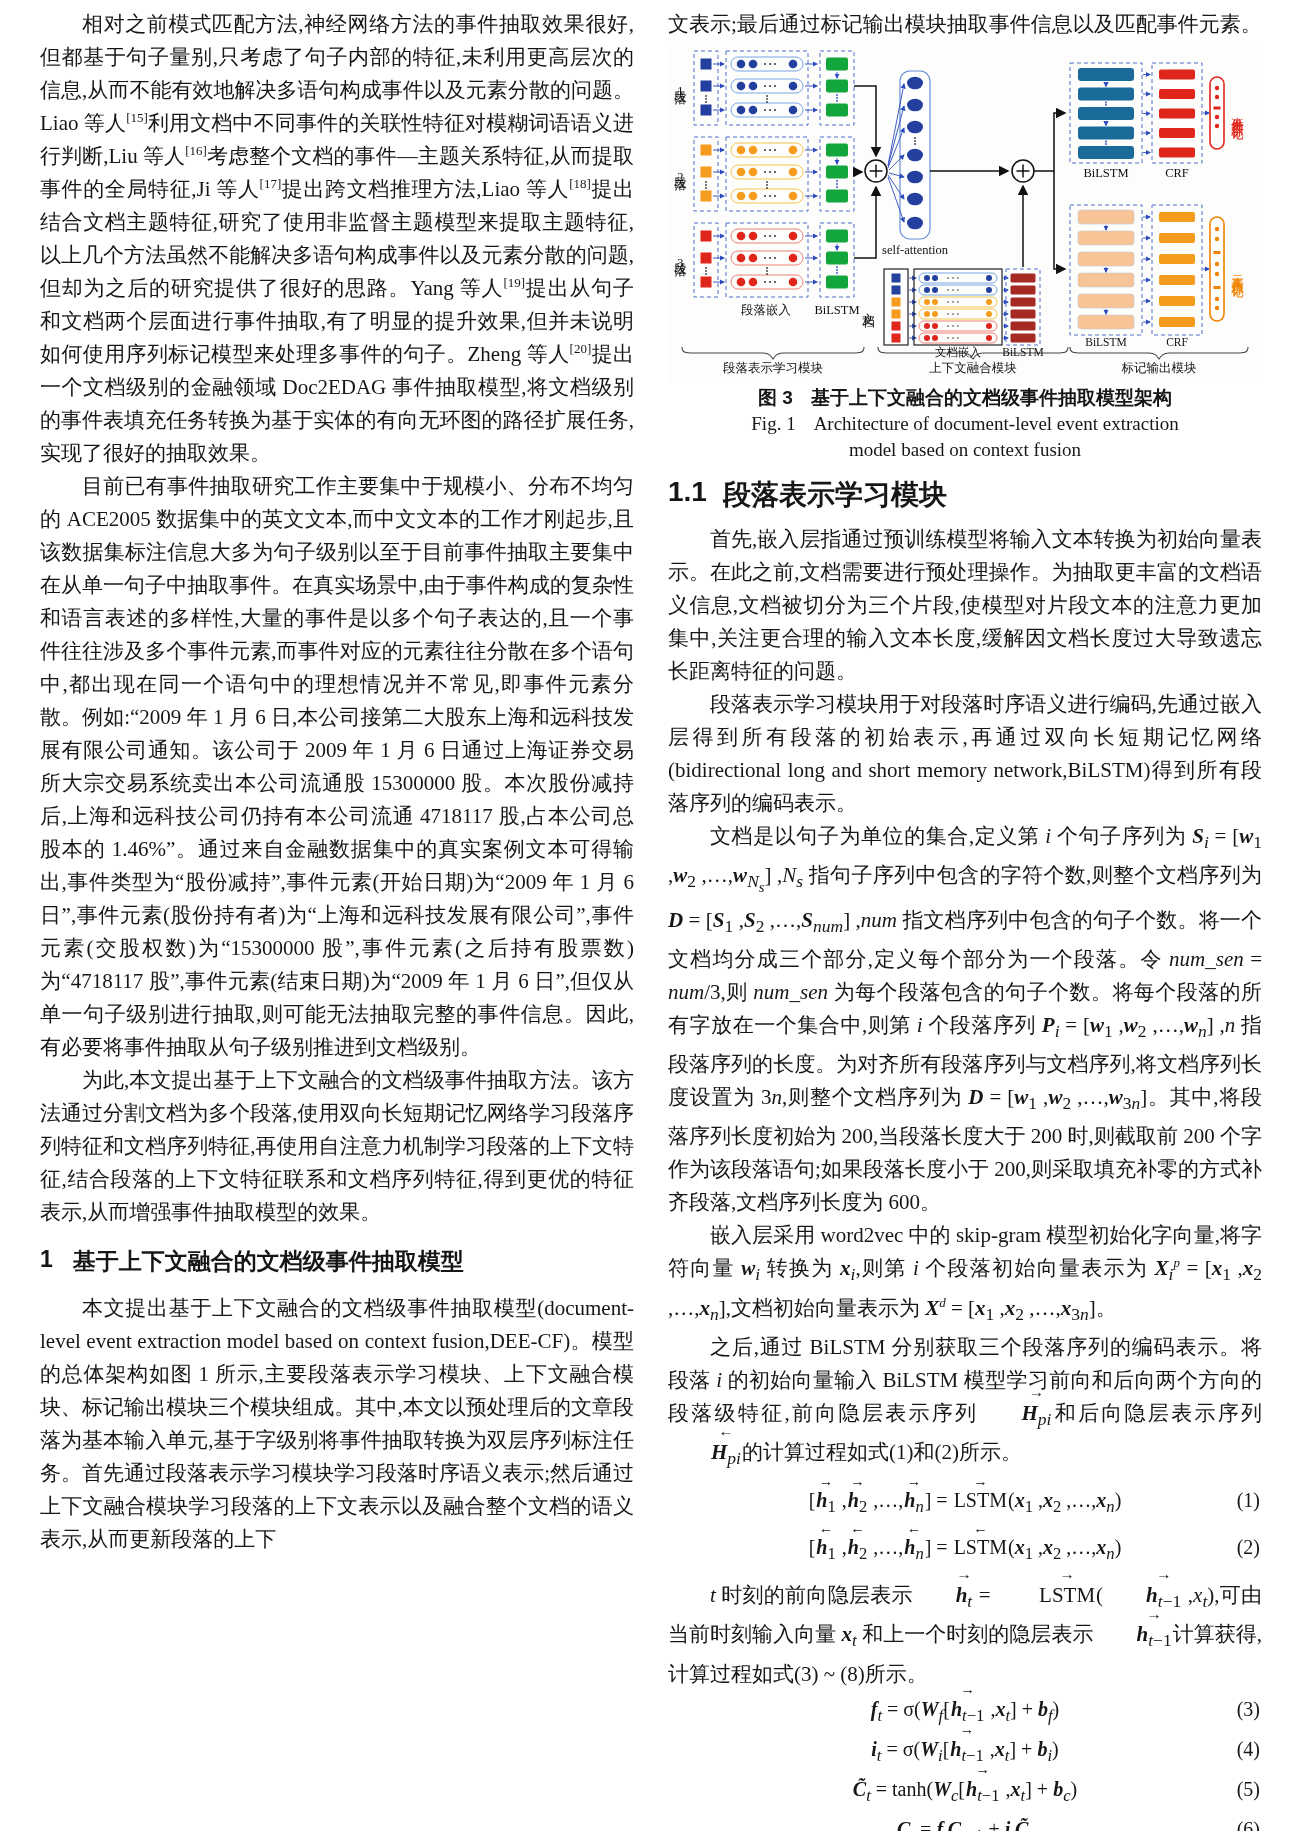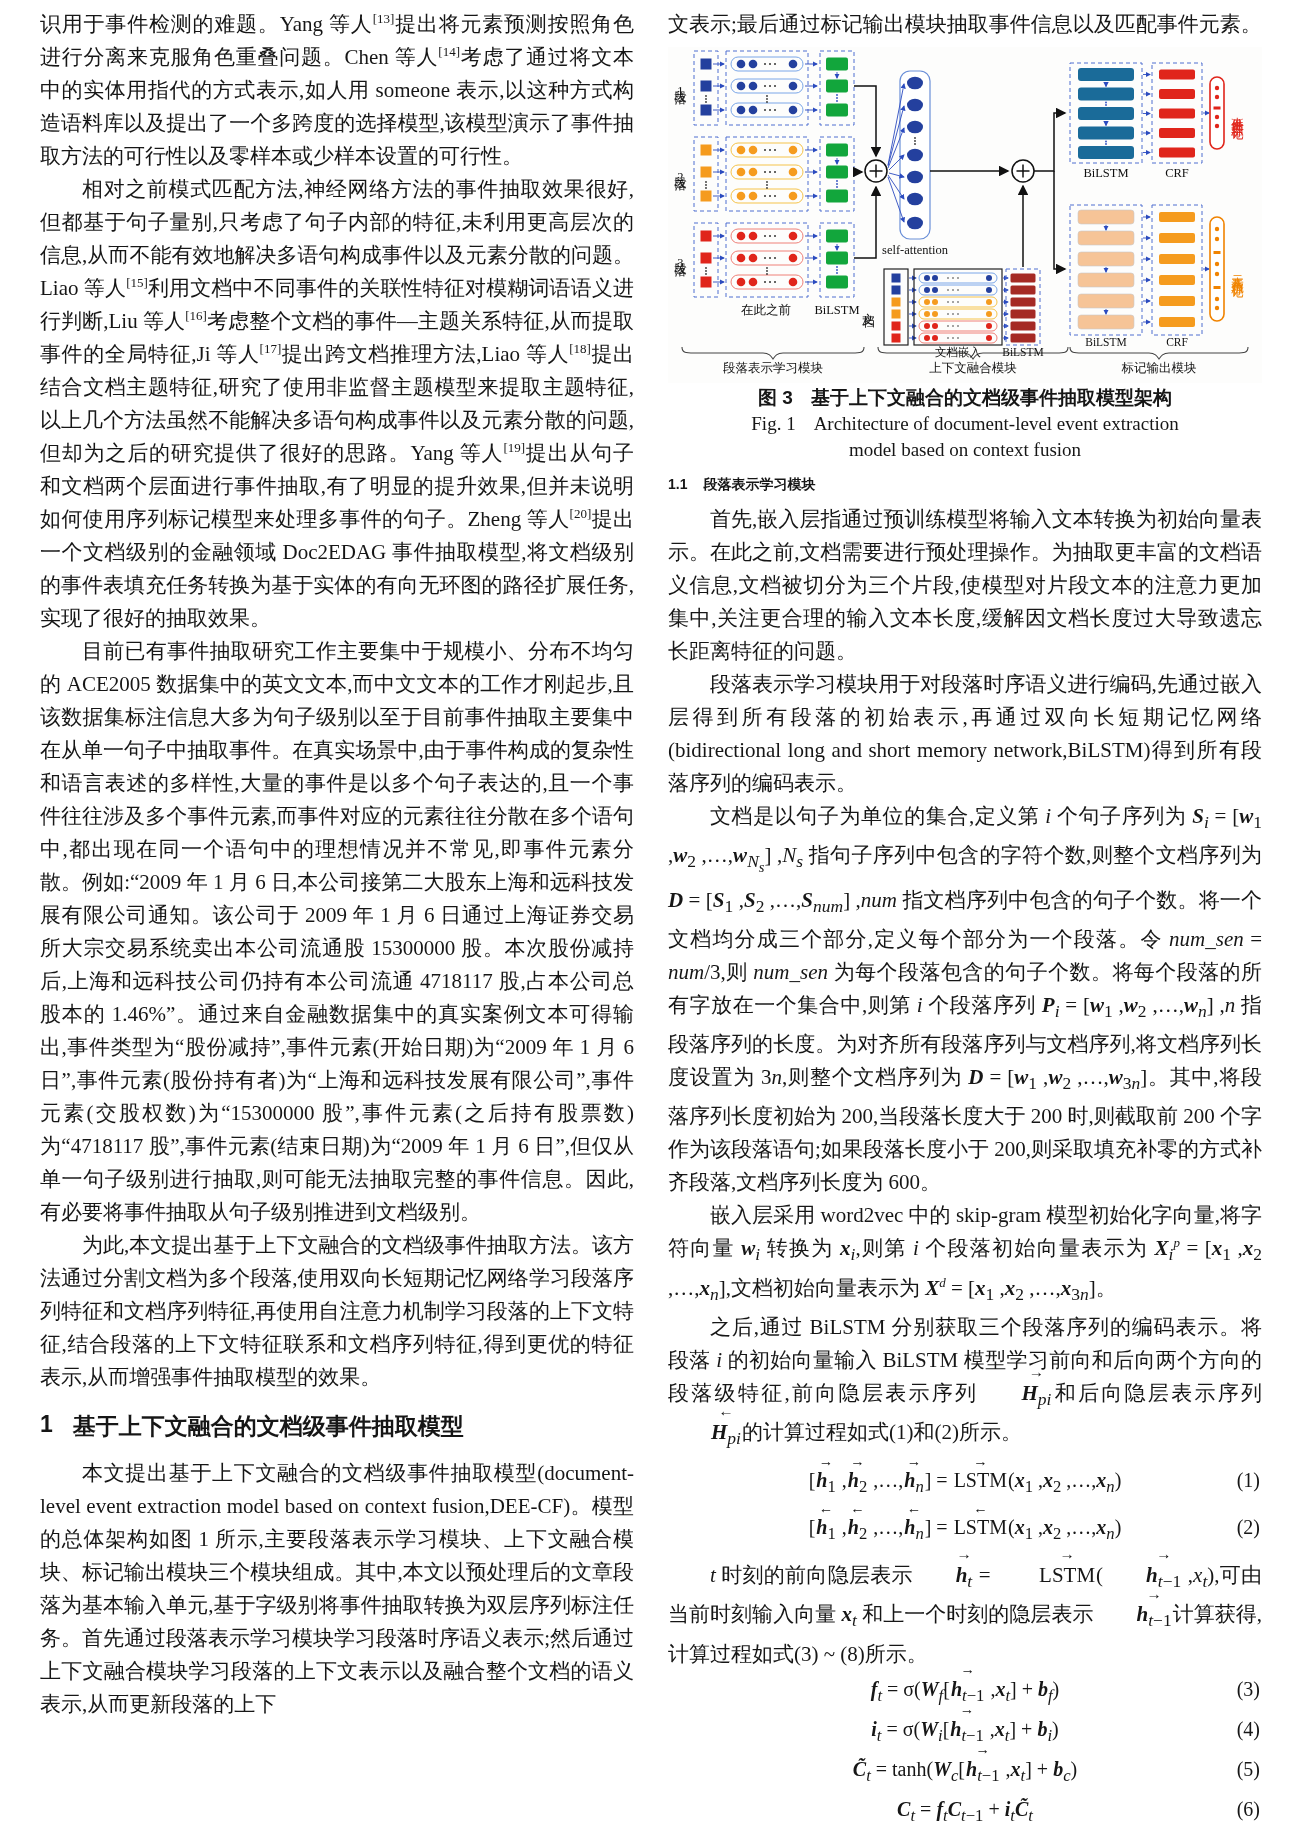--- a/index.html
+++ b/index.html
@@ -6,21 +6,21 @@
   body{width:1300px;height:1831px;background:#fff;overflow:hidden;position:relative;
        font-family:"Liberation Serif",serif;color:#161616;}
   .col{position:absolute;top:8px;width:594px;text-align:justify;}
   .col-left{left:40px;}
   .col-right{left:668px;}
   p.para{margin:0;font-size:21px;line-height:33px;text-indent:2em;}
   p.para.noindent{text-indent:0;}
   p.para sup{font-size:13px;line-height:0;}
   h2.sec1{font-family:"Liberation Sans",sans-serif;font-weight:bold;font-size:23px;
           margin:17px 0 15px 0;text-indent:0;display:flex;gap:20px;}
-  h3.sec2{font-family:"Liberation Sans",sans-serif;font-weight:bold;font-size:14px;
+  h3.sec2{font-family:"Liberation Sans",sans-serif;font-weight:bold;font-size:28px;
           margin:13px 0 9px 0;display:flex;gap:16px;}
   
   .fig{position:relative;width:594px;height:336px;margin:6px 0 2px 0;background:#fdfdfc;}
   .flabel{position:absolute;font-family:"Liberation Serif",serif;color:#111;
           text-align:center;line-height:1.15;}
   .vlabel{writing-mode:vertical-rl;text-orientation:upright;letter-spacing:2px;}
   .caption{text-align:center;line-height:25px;margin:2px 0 0 0;}
   .caption .zh{font-family:"Liberation Sans",sans-serif;font-weight:bold;font-size:19px;}
   .caption .en{font-size:19px;}
   .caption .gap{display:inline-block;width:18px;}
@@ -39,21 +39,20 @@
   .db{fill:none;stroke:#4f6fd0;stroke-width:1;stroke-dasharray:4 3;}
   .kb{fill:none;stroke:#222;stroke-width:1.2;}
   .thin{stroke:#2b4bbf;stroke-width:0.9;fill:none;}
   .blk{stroke:#111;stroke-width:1.5;fill:none;}
   .brace{stroke:#444;stroke-width:1.1;fill:none;}
 </style>
 </head>
 <body>
 
 <div class="col col-left">
-  <p class="para noindent">识用于事件检测的难题。Yang 等人<sup>[13]</sup>提出将元素预测按照角色进行分离来克服角色重叠问题。Chen 等人<sup>[14]</sup>考虑了通过将文本中的实体用指代的方式表示,如人用 someone 表示,以这种方式构造语料库以及提出了一个多跨度的选择模型,该模型演示了事件抽取方法的可行性以及零样本或少样本设置的可行性。</p>
   <p class="para">相对之前模式匹配方法,神经网络方法的事件抽取效果很好,但都基于句子量别,只考虑了句子内部的特征,未利用更高层次的信息,从而不能有效地解决多语句构成事件以及元素分散的问题。Liao 等人<sup>[15]</sup>利用文档中不同事件的关联性特征对模糊词语语义进行判断,Liu 等人<sup>[16]</sup>考虑整个文档的事件—主题关系特征,从而提取事件的全局特征,Ji 等人<sup>[17]</sup>提出跨文档推理方法,Liao 等人<sup>[18]</sup>提出结合文档主题特征,研究了使用非监督主题模型来提取主题特征,以上几个方法虽然不能解决多语句构成事件以及元素分散的问题,但却为之后的研究提供了很好的思路。Yang 等人<sup>[19]</sup>提出从句子和文档两个层面进行事件抽取,有了明显的提升效果,但并未说明如何使用序列标记模型来处理多事件的句子。Zheng 等人<sup>[20]</sup>提出一个文档级别的金融领域 Doc2EDAG 事件抽取模型,将文档级别的事件表填充任务转换为基于实体的有向无环图的路径扩展任务,实现了很好的抽取效果。</p>
   <p class="para">目前已有事件抽取研究工作主要集中于规模小、分布不均匀的 ACE2005 数据集中的英文文本,而中文文本的工作才刚起步,且该数据集标注信息大多为句子级别以至于目前事件抽取主要集中在从单一句子中抽取事件。在真实场景中,由于事件构成的复杂性和语言表述的多样性,大量的事件是以多个句子表达的,且一个事件往往涉及多个事件元素,而事件对应的元素往往分散在多个语句中,都出现在同一个语句中的理想情况并不常见,即事件元素分散。例如:“2009 年 1 月 6 日,本公司接第二大股东上海和远科技发展有限公司通知。该公司于 2009 年 1 月 6 日通过上海证券交易所大宗交易系统卖出本公司流通股 15300000 股。本次股份减持后,上海和远科技公司仍持有本公司流通 4718117 股,占本公司总股本的 1.46%”。通过来自金融数据集中的真实案例文本可得输出,事件类型为“股份减持”,事件元素(开始日期)为“2009 年 1 月 6 日”,事件元素(股份持有者)为“上海和远科技发展有限公司”,事件元素(交股权数)为“15300000 股”,事件元素(之后持有股票数)为“4718117 股”,事件元素(结束日期)为“2009 年 1 月 6 日”,但仅从单一句子级别进行抽取,则可能无法抽取完整的事件信息。因此,有必要将事件抽取从句子级别推进到文档级别。</p>
   <p class="para">为此,本文提出基于上下文融合的文档级事件抽取方法。该方法通过分割文档为多个段落,使用双向长短期记忆网络学习段落序列特征和文档序列特征,再使用自注意力机制学习段落的上下文特征,结合段落的上下文特征联系和文档序列特征,得到更优的特征表示,从而增强事件抽取模型的效果。</p>
   <h2 class="sec1">
     <span>1</span>
     <span>基于上下文融合的文档级事件抽取模型</span>
   </h2>
   <p class="para">本文提出基于上下文融合的文档级事件抽取模型(document-level event extraction model based on context fusion,DEE-CF)。模型的总体架构如图 1 所示,主要段落表示学习模块、上下文融合模块、标记输出模块三个模块组成。其中,本文以预处理后的文章段落为基本输入单元,基于字级别将事件抽取转换为双层序列标注任务。首先通过段落表示学习模块学习段落时序语义表示;然后通过上下文融合模块学习段落的上下文表示以及融合整个文档的语义表示,从而更新段落的上下</p>
 </div>
 
@@ -469,21 +468,21 @@
         <path class="brace" d="M14,300 C14,306 18,306 26,306 L95,306 C101,306 103,309 105,312 C107,309 109,306 115,306 L184,306 C192,306 196,306 196,300"></path>
         <path class="brace" d="M210,300 C210,306 214,306 222,306 L295,306 C301,306 303,309 305,312 C307,309 309,306 315,306 L388,306 C396,306 400,306 400,300"></path>
         <path class="brace" d="M402,300 C402,306 406,306 414,306 L481,306 C487,306 489,309 491,312 C493,309 495,306 501,306 L568,306 C576,306 580,306 580,300"></path>
       </g>
     </svg>
 
     
     <div class="flabel vlabel" style="left:5px;top:12px;height:62px;font-size:12.5px;">段落1</div>
     <div class="flabel vlabel" style="left:5px;top:98px;height:62px;font-size:12.5px;">段落2</div>
     <div class="flabel vlabel" style="left:5px;top:184px;height:62px;font-size:12.5px;">段落3</div>
-    <div class="flabel" style="left:56px;top:256px;width:84px;font-size:12.5px;">在此之前</div>
+    <div class="flabel" style="left:56px;top:256px;width:84px;font-size:12.5px;">段落嵌入</div>
     <div class="flabel" style="left:142px;top:256px;width:54px;font-size:12.5px;">BiLSTM</div>
     <div class="flabel" style="left:199px;top:196px;width:96px;font-size:12.5px;text-align:center;">self-attention</div>
     <div class="flabel vlabel" style="left:193px;top:238px;height:40px;font-size:12.5px;">文档</div>
     <div class="flabel" style="left:248px;top:299px;width:84px;font-size:11.5px;text-align:center;">文档嵌入</div>
     <div class="flabel" style="left:330px;top:299px;width:50px;font-size:11.5px;">BiLSTM</div>
     <div class="flabel" style="left:402px;top:119px;width:72px;font-size:12.5px;">BiLSTM</div>
     <div class="flabel" style="left:484px;top:119px;width:50px;font-size:12.5px;">CRF</div>
     <div class="flabel" style="left:402px;top:289px;width:72px;font-size:11.5px;">BiLSTM</div>
     <div class="flabel" style="left:484px;top:289px;width:50px;font-size:11.5px;">CRF</div>
     <div class="flabel vlabel" style="left:562px;top:14px;height:104px;font-size:12.5px;color:#e0251b;">事件类型标记</div>

